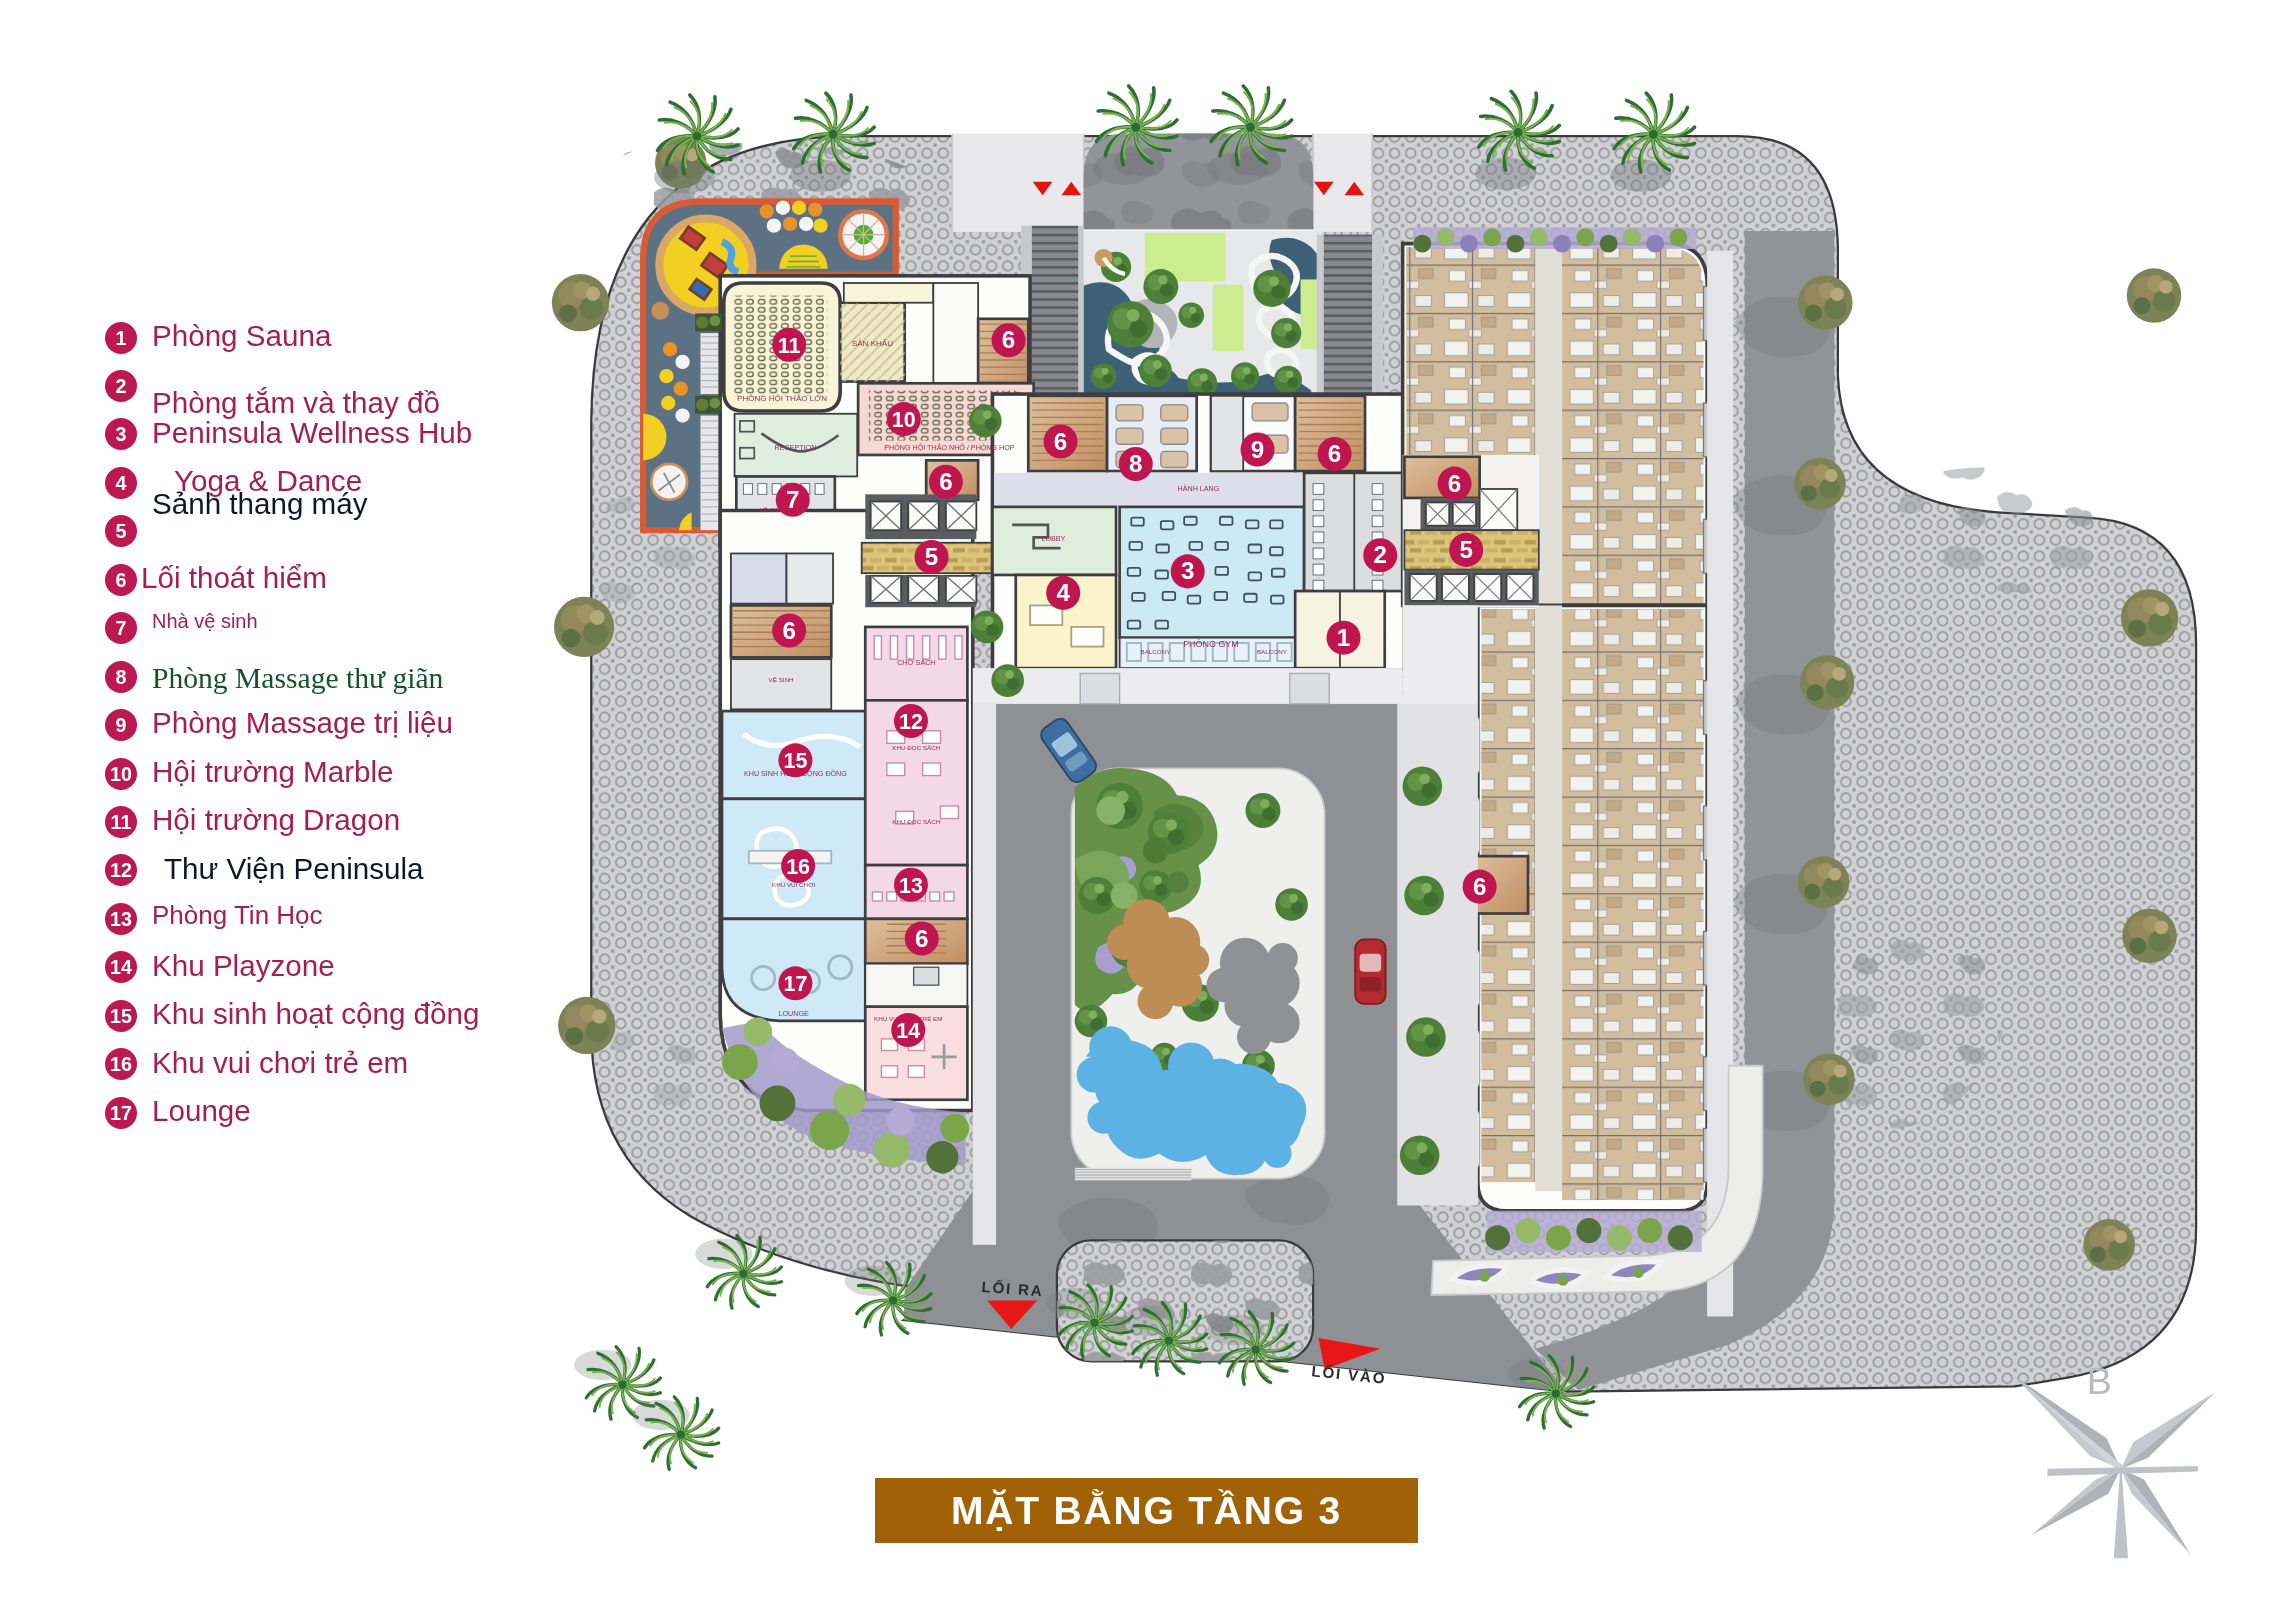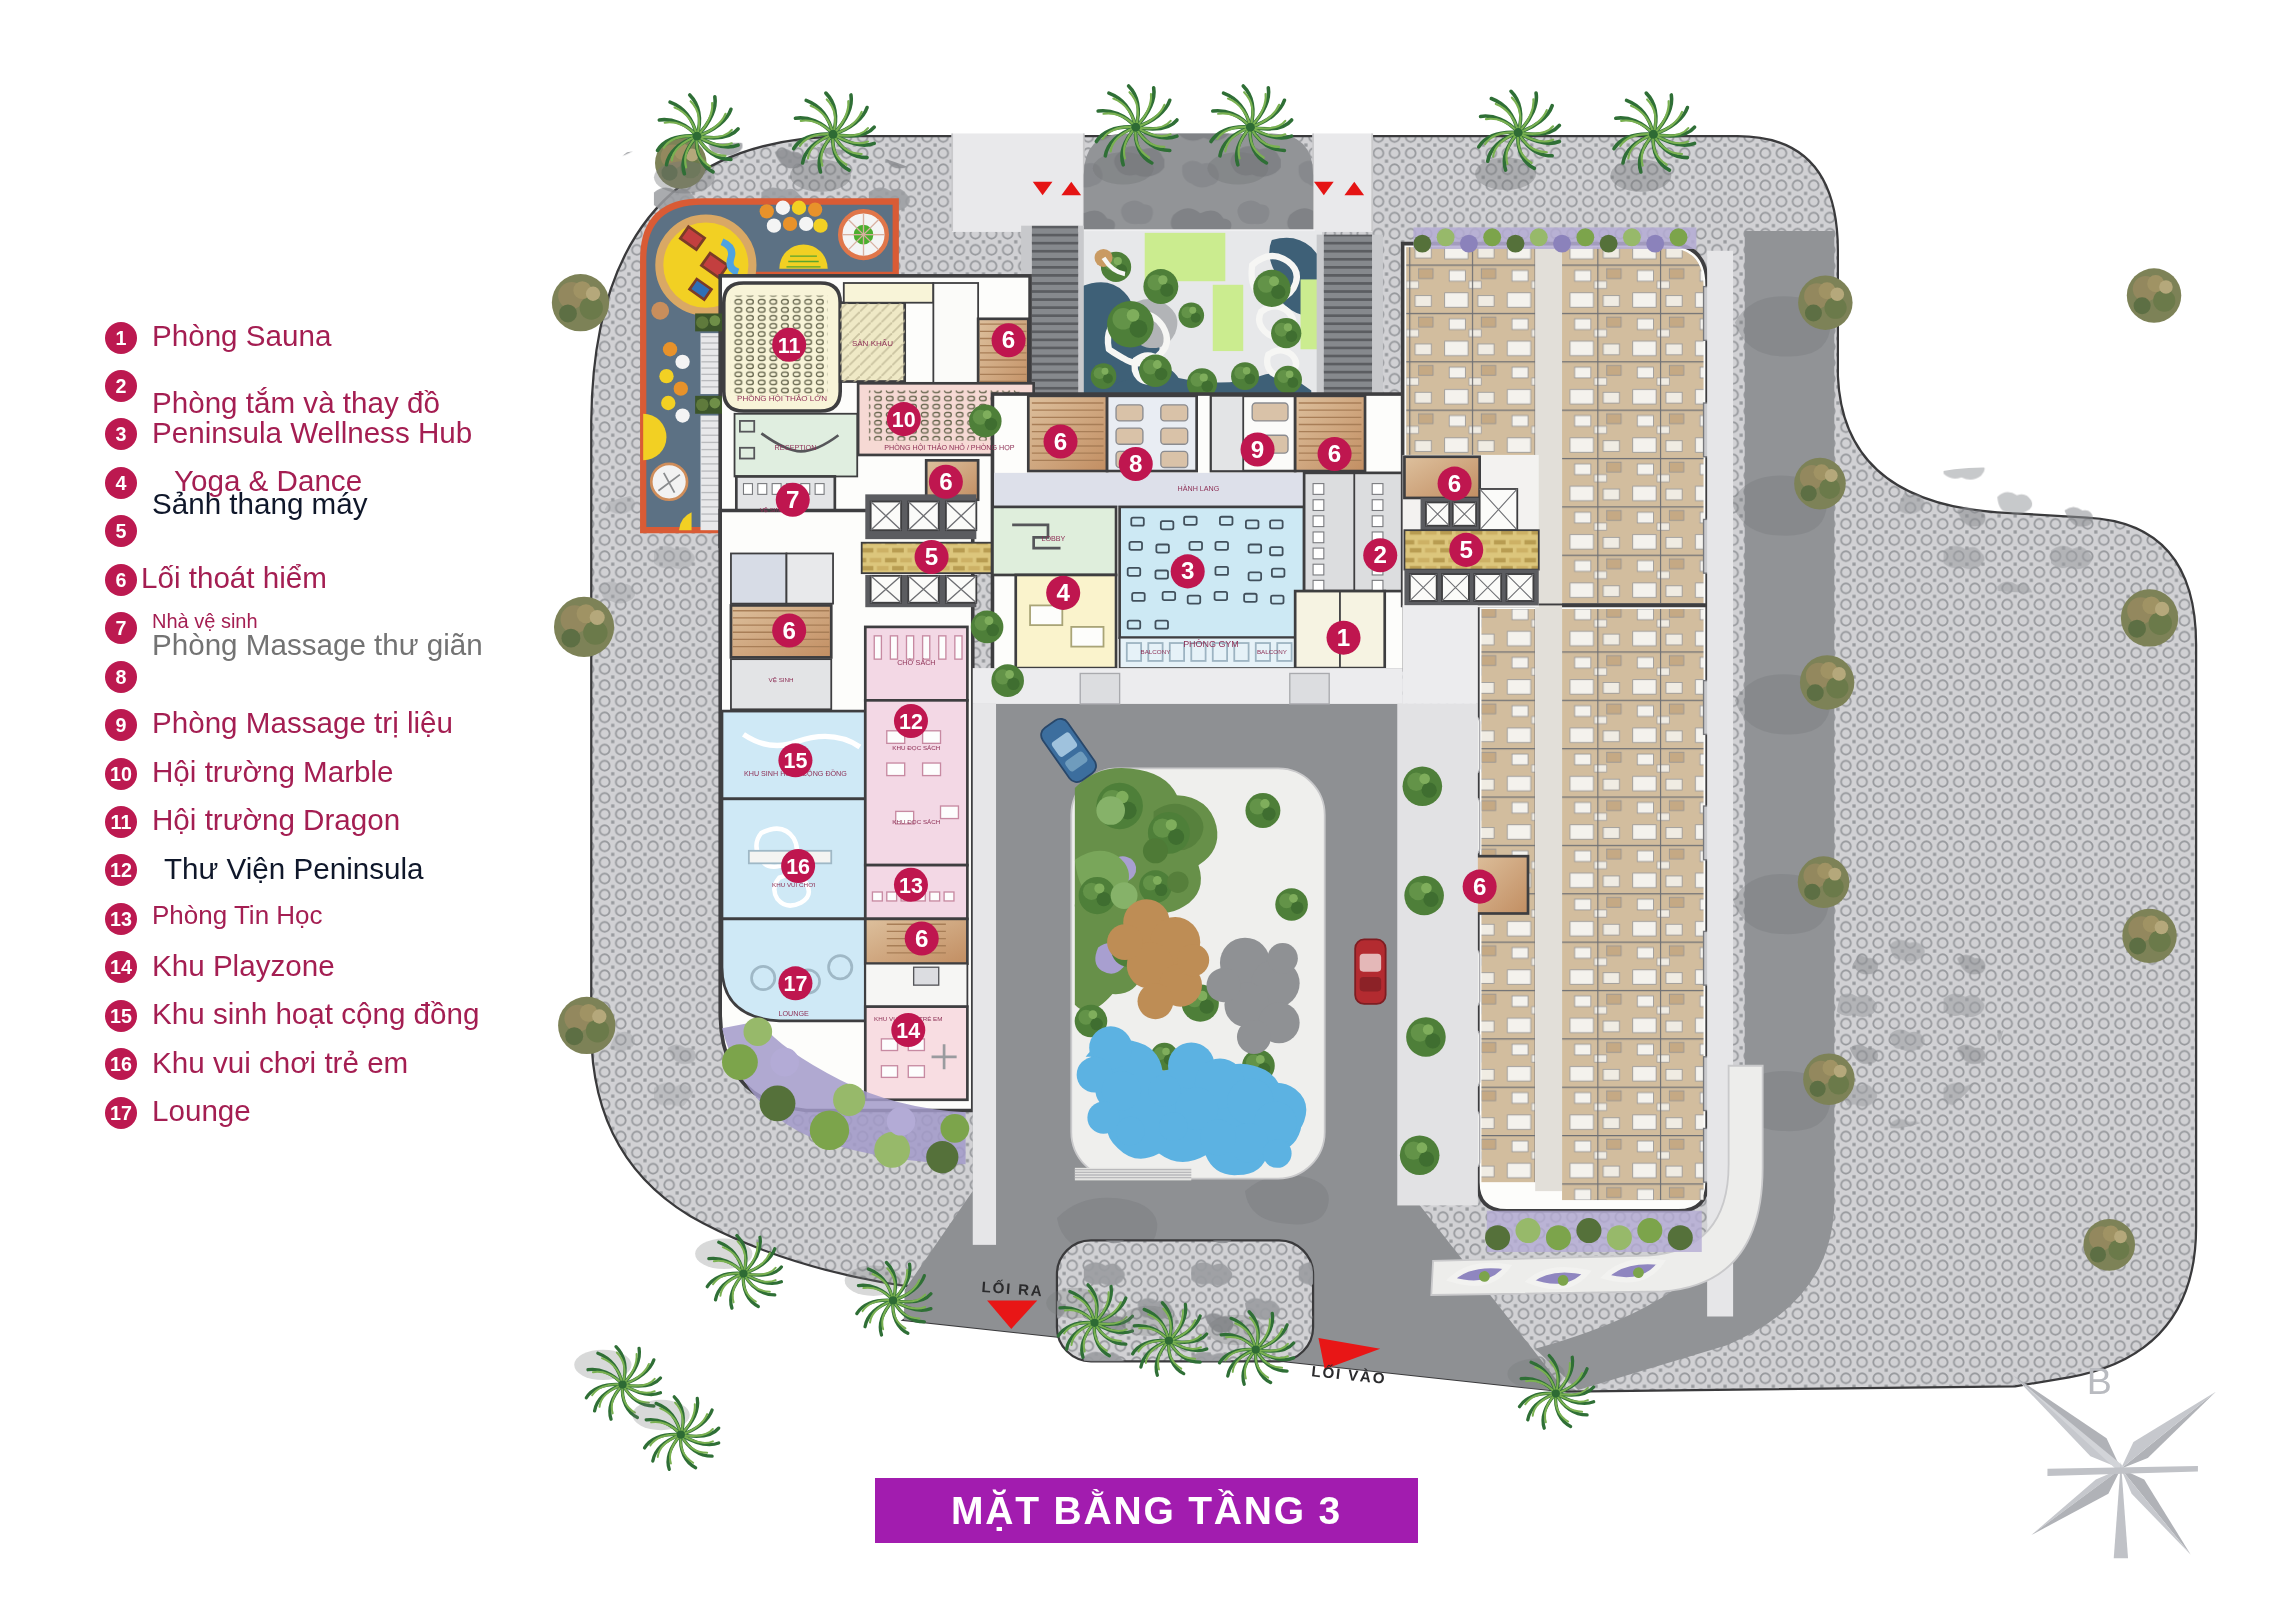--- a/index.html
+++ b/index.html
@@ -960,21 +960,21 @@
 <div style="position:absolute;left:105px;top:515px;width:32px;height:32px;border-radius:50%;background:#bc1950;color:#fff;font-size:19.7px;font-weight:bold;text-align:center;line-height:32px;">5</div>
 <div style="position:absolute;left:152px;top:487px;font-size:29.6px;color:#0f172a;white-space:nowrap;">Sảnh thang máy</div>
 
 <div style="position:absolute;left:105px;top:564px;width:32px;height:32px;border-radius:50%;background:#bc1950;color:#fff;font-size:19.7px;font-weight:bold;text-align:center;line-height:32px;">6</div>
 <div style="position:absolute;left:141px;top:561px;font-size:29.6px;color:#a41e52;white-space:nowrap;">Lối thoát hiểm</div>
 
 <div style="position:absolute;left:105px;top:612px;width:32px;height:32px;border-radius:50%;background:#bc1950;color:#fff;font-size:19.7px;font-weight:bold;text-align:center;line-height:32px;">7</div>
 <div style="position:absolute;left:152px;top:610px;font-size:20px;color:#a41e52;white-space:nowrap;">Nhà vệ sinh</div>
 
 <div style="position:absolute;left:105px;top:661px;width:32px;height:32px;border-radius:50%;background:#bc1950;color:#fff;font-size:19.7px;font-weight:bold;text-align:center;line-height:32px;">8</div>
-<div style="position:absolute;left:152px;top:628px;font-size:29.6px;color:#737373;white-space:nowrap;">Phòng Massage thư giãn</div>
+<div style="position:absolute;left:152px;top:662px;font-size:29.6px;color:#14532d;white-space:nowrap;font-family:Liberation Serif, serif;">Phòng Massage thư giãn</div>
 
 <div style="position:absolute;left:105px;top:709px;width:32px;height:32px;border-radius:50%;background:#bc1950;color:#fff;font-size:19.7px;font-weight:bold;text-align:center;line-height:32px;">9</div>
 <div style="position:absolute;left:152px;top:706px;font-size:29.6px;color:#a41e52;white-space:nowrap;">Phòng Massage trị liệu</div>
 
 <div style="position:absolute;left:105px;top:758px;width:32px;height:32px;border-radius:50%;background:#bc1950;color:#fff;font-size:19.7px;font-weight:bold;text-align:center;line-height:32px;">10</div>
 <div style="position:absolute;left:152px;top:755px;font-size:29.6px;color:#a41e52;white-space:nowrap;">Hội trường Marble</div>
 
 <div style="position:absolute;left:105px;top:806px;width:32px;height:32px;border-radius:50%;background:#bc1950;color:#fff;font-size:19.7px;font-weight:bold;text-align:center;line-height:32px;">11</div>
 <div style="position:absolute;left:152px;top:803px;font-size:29.6px;color:#a41e52;white-space:nowrap;">Hội trường Dragon</div>
 
@@ -991,15 +991,15 @@
 <div style="position:absolute;left:152px;top:997px;font-size:29.6px;color:#a41e52;white-space:nowrap;">Khu sinh hoạt cộng đồng</div>
 
 <div style="position:absolute;left:105px;top:1048px;width:32px;height:32px;border-radius:50%;background:#bc1950;color:#fff;font-size:19.7px;font-weight:bold;text-align:center;line-height:32px;">16</div>
 <div style="position:absolute;left:152px;top:1046px;font-size:29.6px;color:#a41e52;white-space:nowrap;">Khu vui chơi trẻ em</div>
 
 <div style="position:absolute;left:105px;top:1097px;width:32px;height:32px;border-radius:50%;background:#bc1950;color:#fff;font-size:19.7px;font-weight:bold;text-align:center;line-height:32px;">17</div>
 <div style="position:absolute;left:152px;top:1094px;font-size:29.6px;color:#a41e52;white-space:nowrap;">Lounge</div>
 </div>
 
 
-<div style="position:absolute;left:875px;top:1478px;width:543px;height:65px;background:#a21caf;color:#ffffff;font-size:39px;font-weight:bold;text-align:center;line-height:65px;letter-spacing:1.8px;">MẶT BẰNG TẦNG 3</div>
+<div style="position:absolute;left:875px;top:1478px;width:543px;height:65px;background:#a16207;color:#ffffff;font-size:39px;font-weight:bold;text-align:center;line-height:65px;letter-spacing:1.8px;">MẶT BẰNG TẦNG 3</div>
 </div>
 
 
 </body></html>

